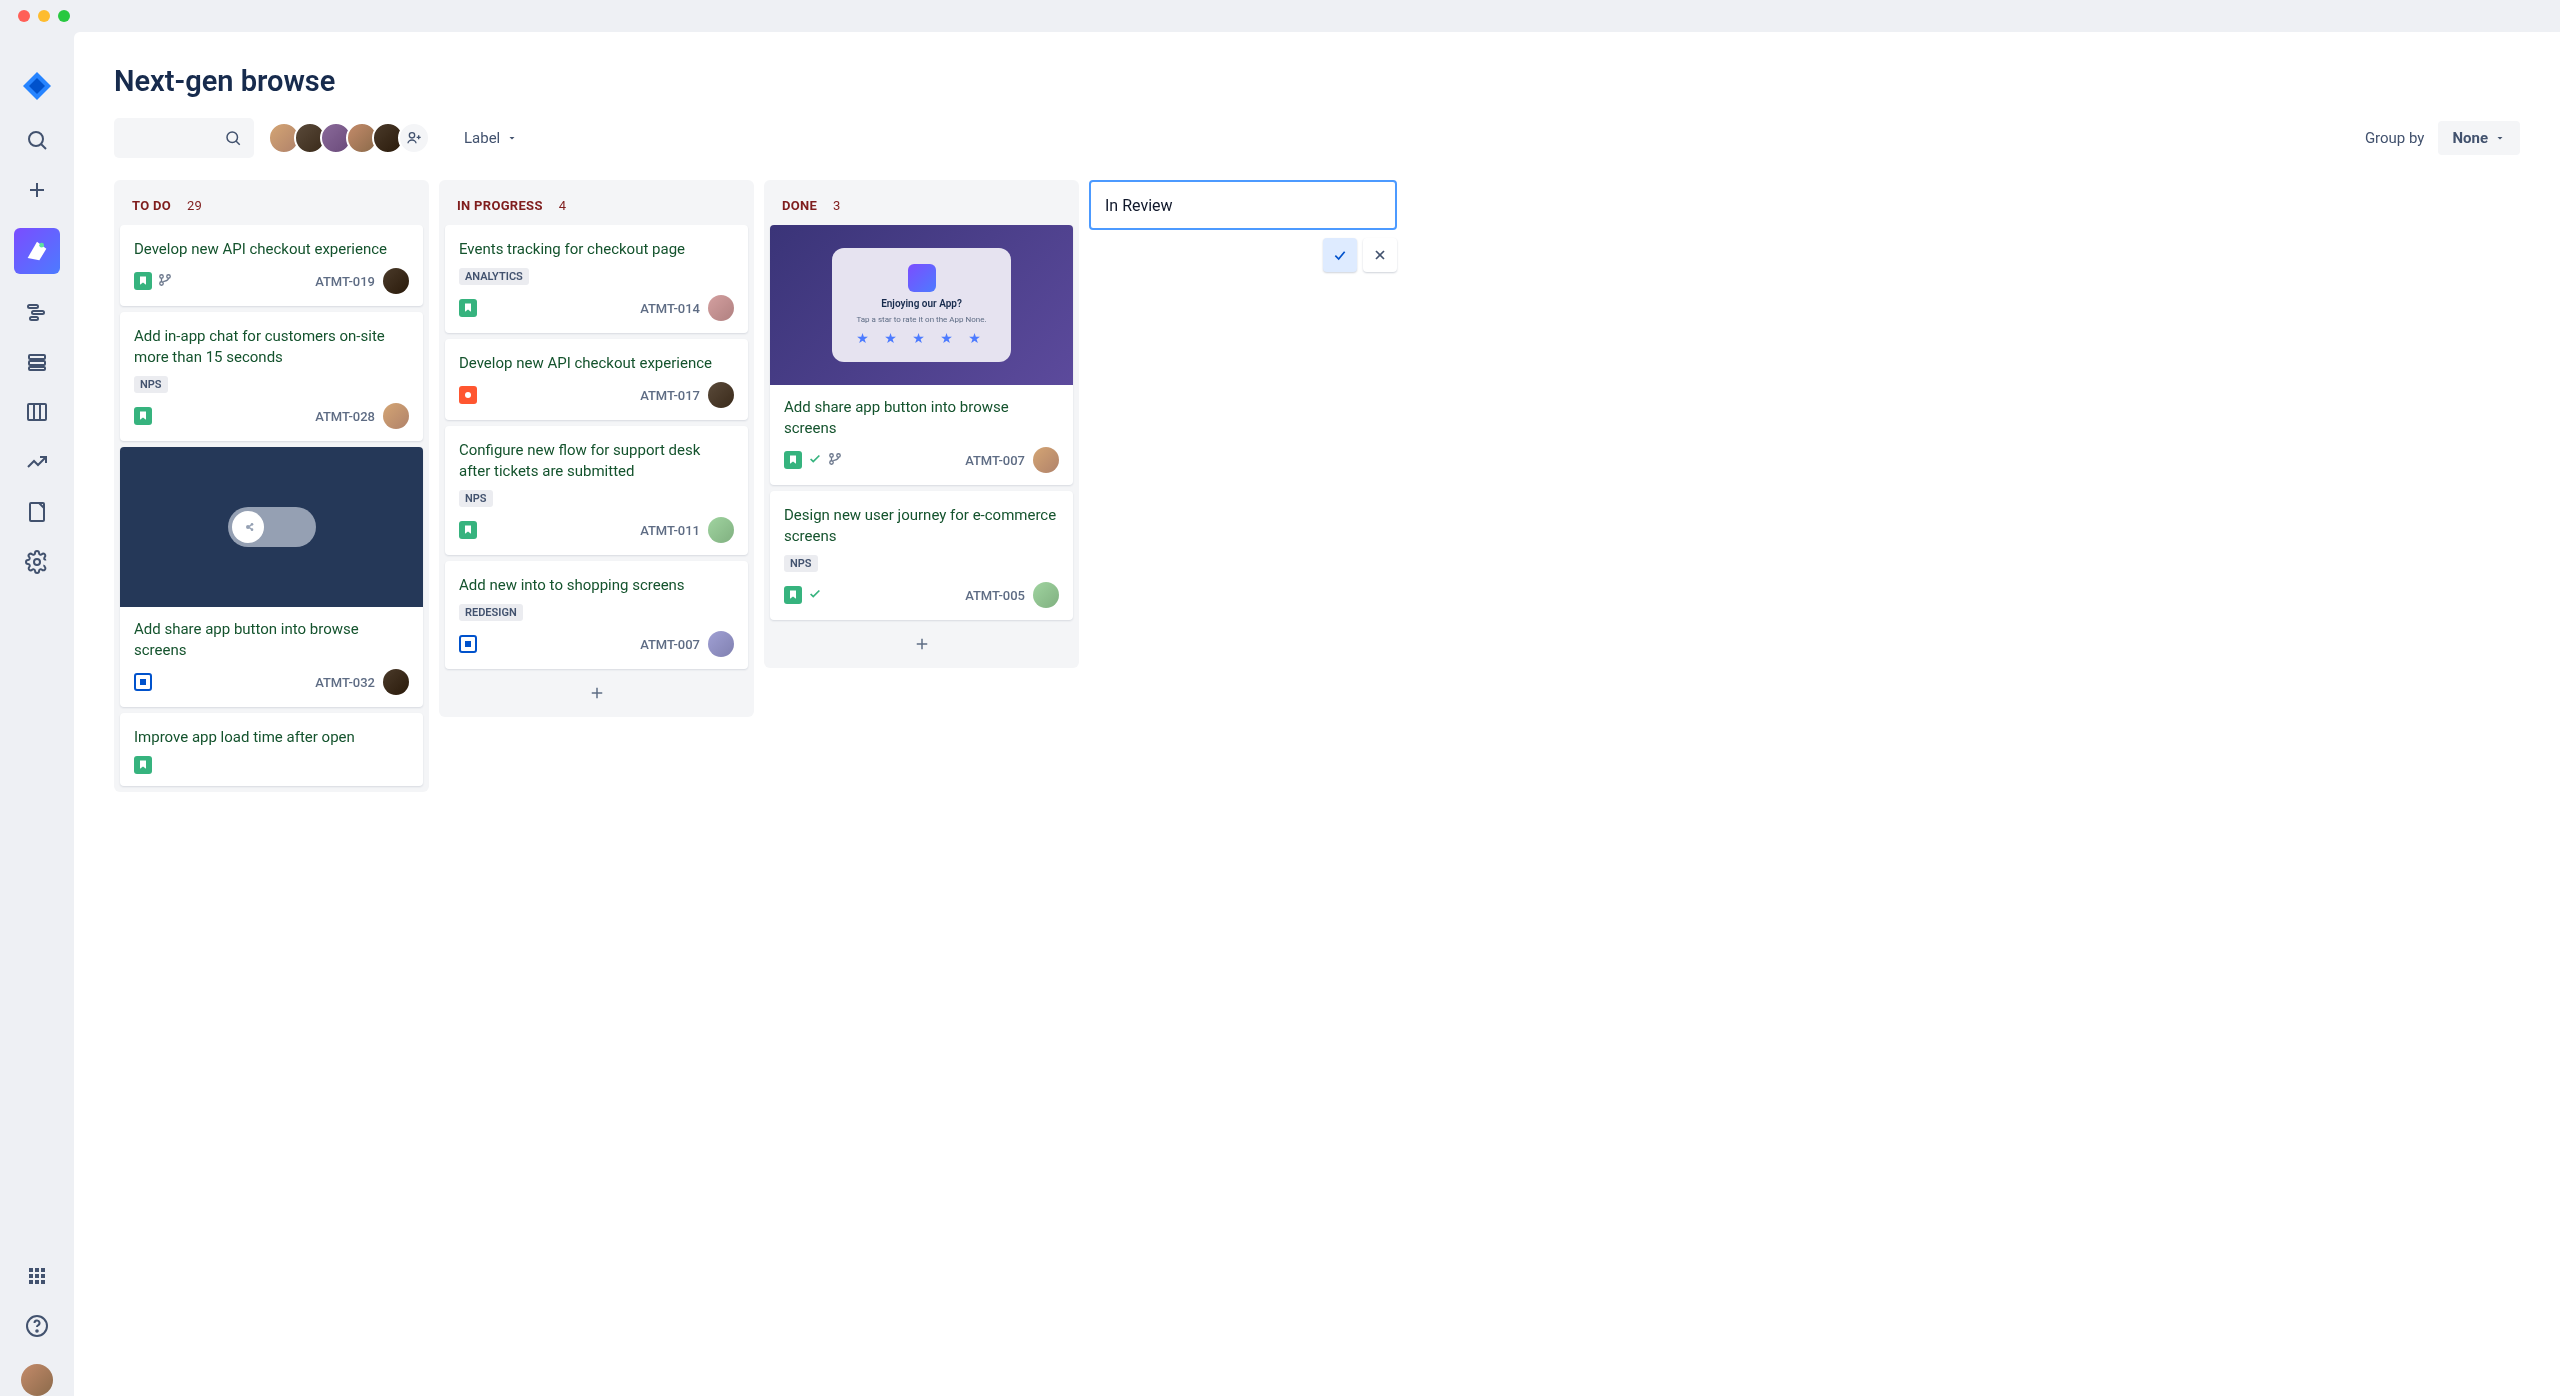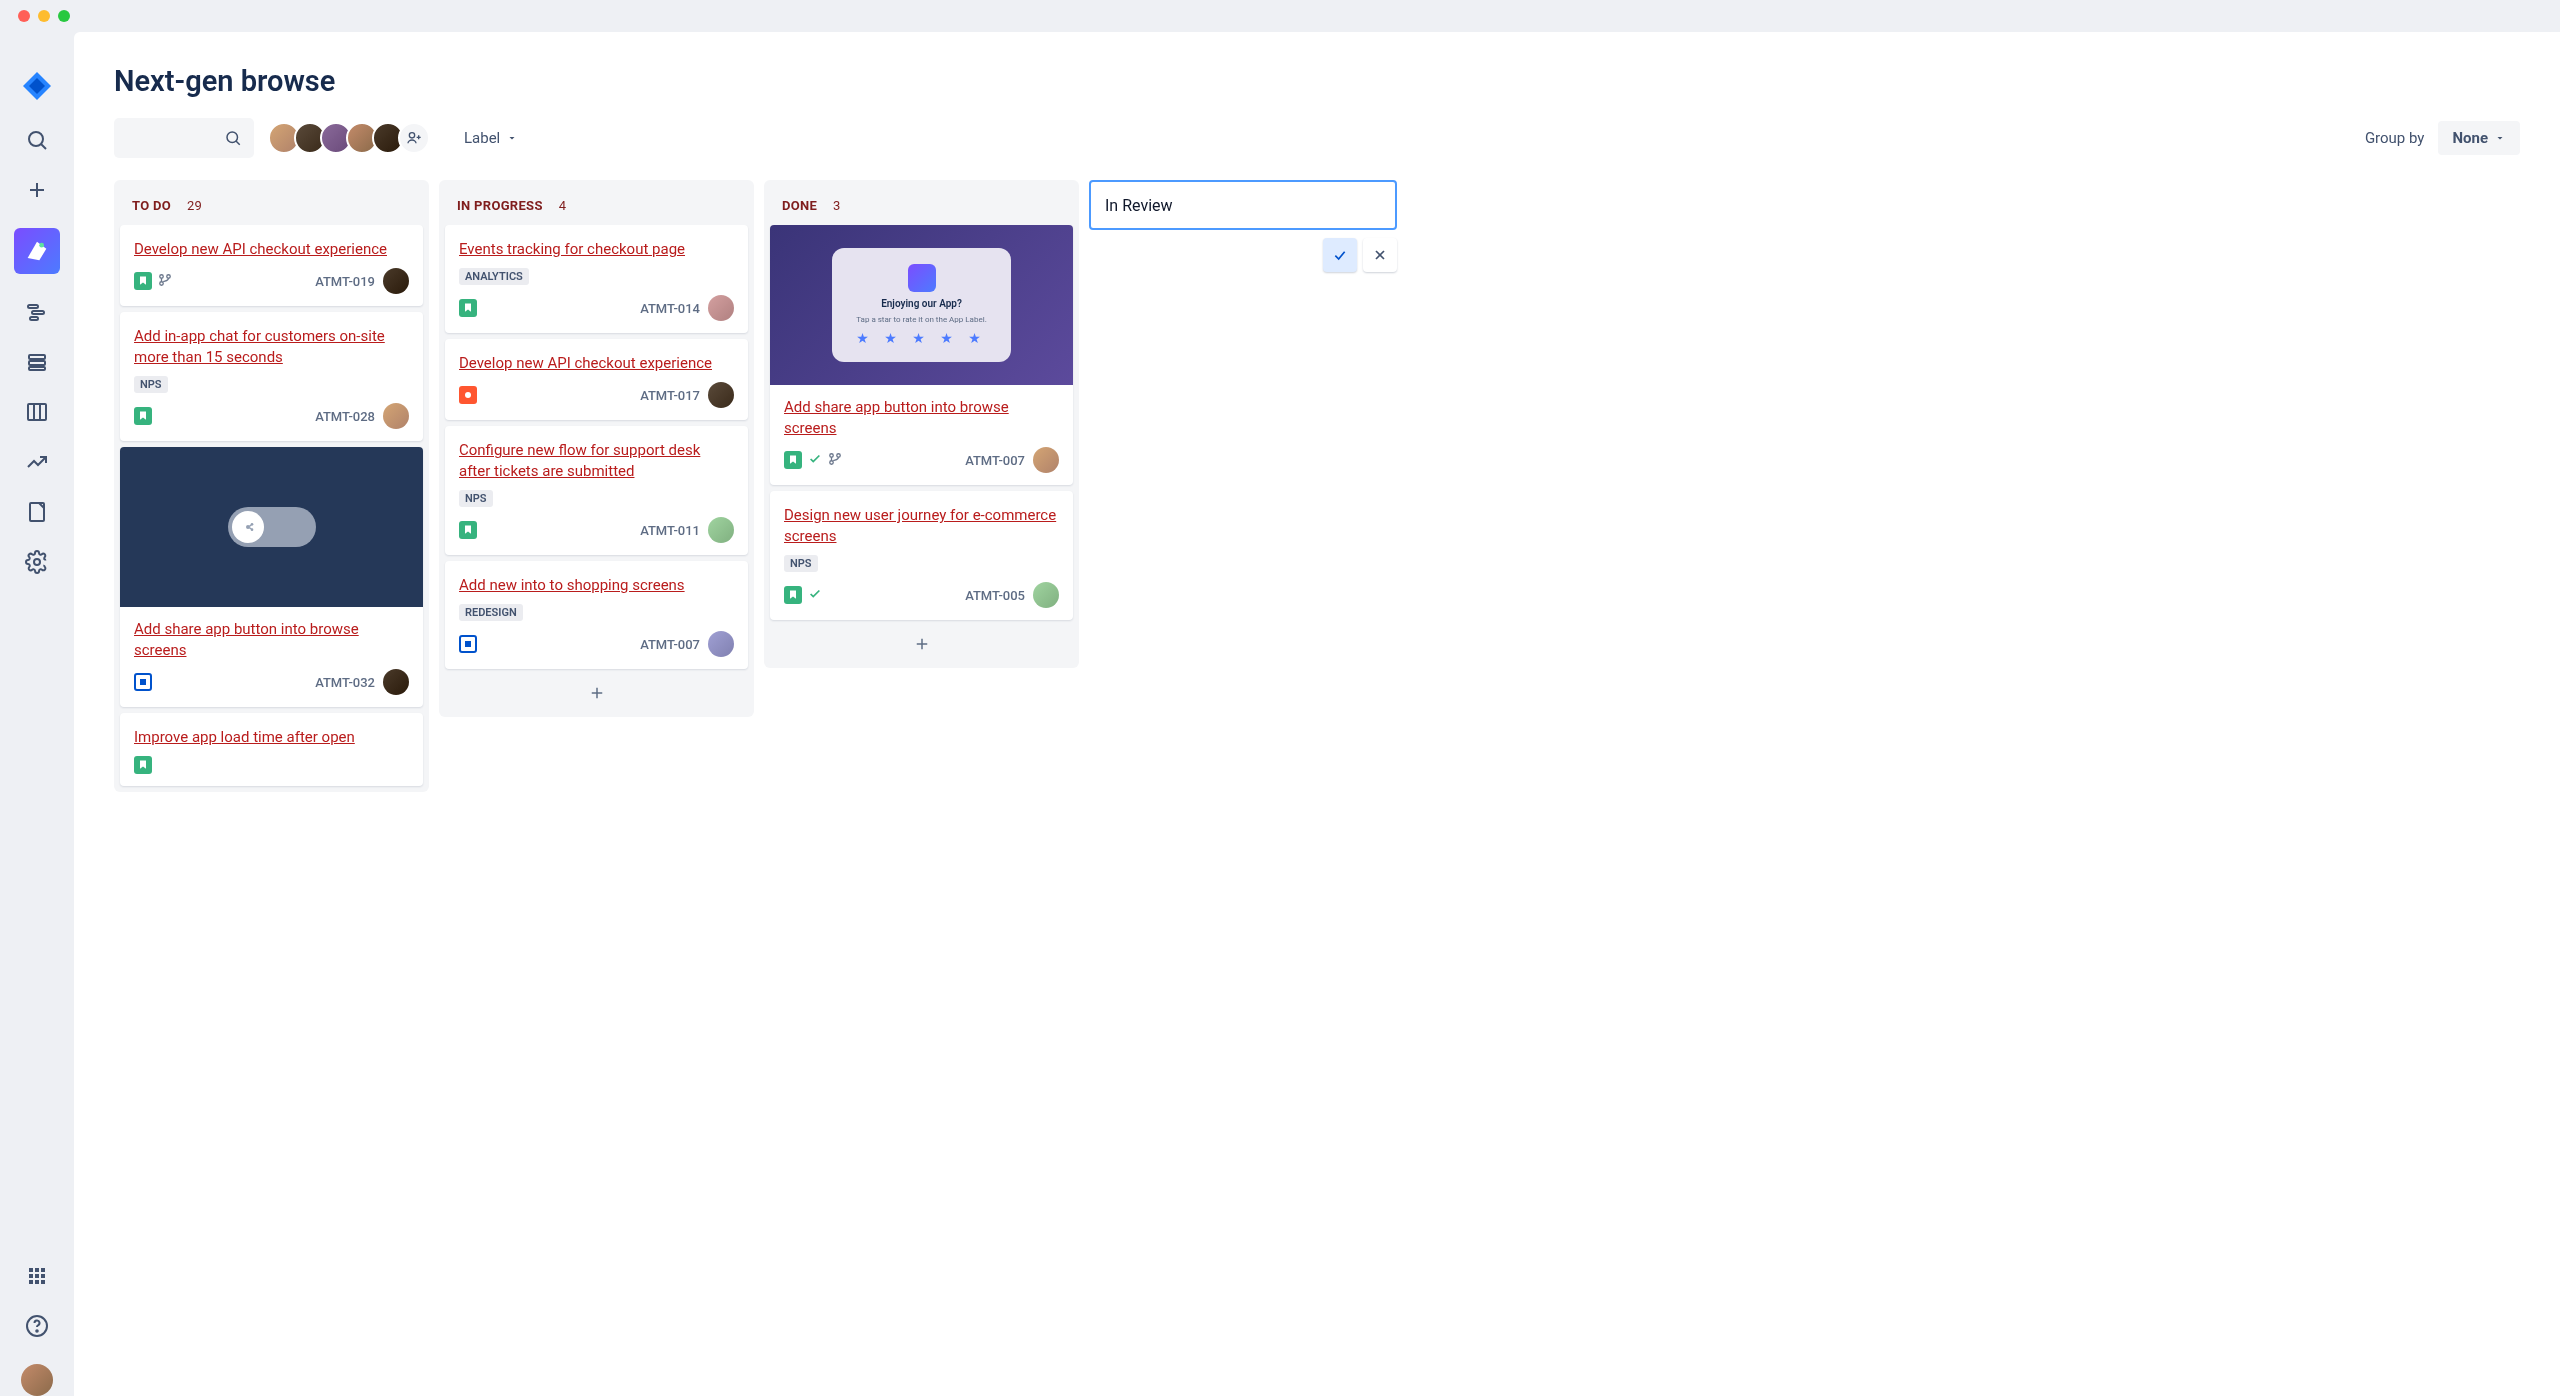--- a/index.html
+++ b/index.html
@@ -37,21 +37,21 @@
 .groupby-label { color: #42526e; font-size: 15px; }
 .groupby-drop { background: #f4f5f7; padding: 8px 14px; border-radius: 4px; color: #42526e; font-size: 15px; display: flex; align-items: center; gap: 6px; cursor: pointer; font-weight: bold; }
 
 .board { display: flex; gap: 10px; flex: 1; overflow: hidden; align-items: flex-start; }
 .column { width: 315px; background: #f4f5f7; border-radius: 6px; padding: 0; display: flex; flex-direction: column; max-height: 100%; flex-shrink: 0; }
 .column-header { padding: 18px 18px 12px 18px; font-size: 13px; font-weight: 700; color: #7f1d1d; letter-spacing: 0.3px; display: flex; gap: 16px; }
 .column-count { font-weight: 400; }
 .column-body { padding: 0 6px 6px 6px; overflow-y: auto; display: flex; flex-direction: column; gap: 6px; }
 
 .card { background: #fff; border-radius: 4px; padding: 14px 14px 12px 14px; box-shadow: 0 1px 2px rgba(9,30,66,0.12); cursor: pointer; }
-.card-title { font-size: 15px; color: #b91c1c; line-height: 1.4; margin-bottom: 8px; text-decoration: underline; }
+.card-title { font-size: 15px; color: #14532d; line-height: 1.4; margin-bottom: 8px; }
 .card-tags { display: flex; gap: 4px; margin-bottom: 10px; }
 .tag { background: #ebecf0; color: #42526e; font-size: 11px; font-weight: 600; padding: 2px 6px; border-radius: 3px; }
 .card-footer { display: flex; align-items: center; justify-content: space-between; }
 .card-meta { display: flex; align-items: center; gap: 6px; }
 .issue-icon { width: 18px; height: 18px; border-radius: 3px; display: flex; align-items: center; justify-content: center; }
 .issue-story { background: #36b37e; }
 .issue-bug { background: #ff5630; }
 .issue-task { background: #fff; border: 2px solid #0052cc; }
 .issue-icon svg { width: 12px; height: 12px; }
 .sub-icon { color: #6b778c; }
@@ -413,21 +413,21 @@
           <div class="column-header">
             <span>DONE</span>
             <span class="column-count">3</span>
           </div>
           <div class="column-body">
             <div class="card">
               <div class="card-image img-space">
                 <div class="img-space-inner">
                   <div class="app-icon"></div>
                   <div class="t1">Enjoying our App?</div>
-                  <div class="t2">Tap a star to rate it on the App Label.</div>
+                  <div class="t2">Tap a star to rate it on the App None.</div>
                   <div class="stars">★ ★ ★ ★ ★</div>
                 </div>
               </div>
               <div class="card-title">Add share app button into browse screens</div>
               <div class="card-footer">
                 <div class="card-meta">
                   <div class="issue-icon issue-story">
                     <svg viewBox="0 0 16 16" fill="#fff">
                       <path d="M4 2h8v11l-4-3-4 3z"></path>
                     </svg>

